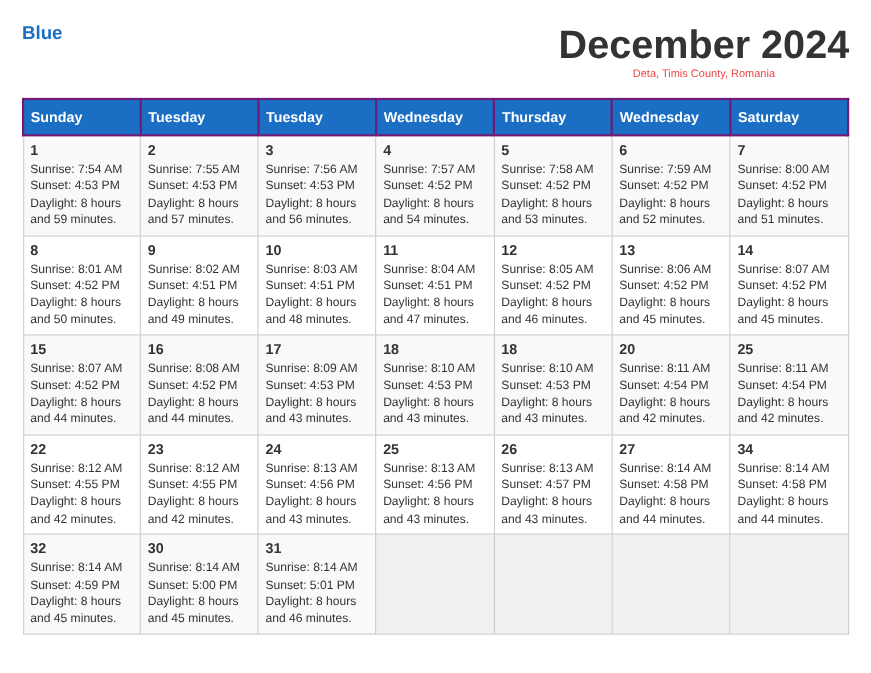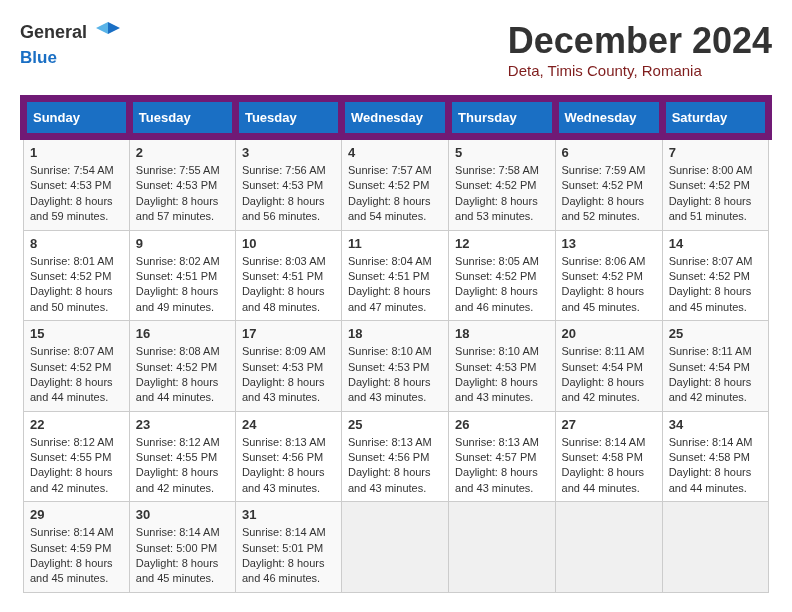--- a/index.html
+++ b/index.html
@@ -19,44 +19,44 @@
     .logo {
       display: flex;
       align-items: center;
     }
     .logo-icon {
       width: 28px;
       height: 28px;
       margin-left: 2px;
     }
     .title-area {
-      text-align: left;
+      text-align: center;
     }
     .month-title {
       font-size: 36px;
       font-weight: bold;
       color: #333;
     }
     .subtitle {
-      font-size: 15px;
-      color: #7f1d1d;
+      font-size: 10px;
+      color: #ef4444;
     }
     .calendar-table {
       width: 100%;
       border-collapse: collapse;
       font-size: 11px;
     }
     .calendar-table thead th {
       background-color: #1a6fc4;
       color: #fff;
       padding: 8px 6px;
       text-align: left;
       font-size: 13px;
       font-weight: bold;
-      border: 7px solid #701a75;
+      border: 2px solid #701a75;
     }
     .calendar-table tbody td {
       vertical-align: top;
       border: 1px solid #ccc;
       padding: 5px 6px;
       width: 108px;
       min-height: 80px;
       background: #fff;
     }
     .calendar-table tbody tr:nth-child(odd) td {
@@ -80,27 +80,20 @@
     .empty-cell {
       background: #f0f0f0 !important;
     }
   </style>
 </head>
 <body>
 
 <div class="header-area">
   <div class="logo">
     <div>
-      <div>
-        <span style="font-size:18px;font-weight:bold;color:#333;">General</span>
-        <svg class="logo-icon" viewBox="0 0 28 28" xmlns="http://www.w3.org/2000/svg" style="display:inline;vertical-align:middle;">
-          <polygon points="14,2 26,8 14,14" fill="#1a6fc4"></polygon>
-          <polygon points="14,2 14,14 2,8" fill="#5ab4e8"></polygon>
-        </svg>
-      </div>
       <div>
         <span style="font-size:17px;font-weight:bold;color:#1a6fc4;">Blue</span>
       </div>
     </div>
   </div>
   <div class="title-area">
     <div class="month-title">December 2024</div>
     <div class="subtitle">Deta, Timis County, Romania</div>
   </div>
 </div>
@@ -233,21 +226,21 @@
           <span class="day-number">27</span>
           <div class="day-info">Sunrise: 8:14 AM<br>Sunset: 4:58 PM<br>Daylight: 8 hours and 44 minutes.</div>
         </td>
         <td>
           <span class="day-number">34</span>
           <div class="day-info">Sunrise: 8:14 AM<br>Sunset: 4:58 PM<br>Daylight: 8 hours and 44 minutes.</div>
         </td>
       </tr>
       <tr>
         <td>
-          <span class="day-number">29</span>
+          <span class="day-number">32</span>
           <div class="day-info">Sunrise: 8:14 AM<br>Sunset: 4:59 PM<br>Daylight: 8 hours and 45 minutes.</div>
         </td>
         <td>
           <span class="day-number">30</span>
           <div class="day-info">Sunrise: 8:14 AM<br>Sunset: 5:00 PM<br>Daylight: 8 hours and 45 minutes.</div>
         </td>
         <td>
           <span class="day-number">31</span>
           <div class="day-info">Sunrise: 8:14 AM<br>Sunset: 5:01 PM<br>Daylight: 8 hours and 46 minutes.</div>
         </td>

